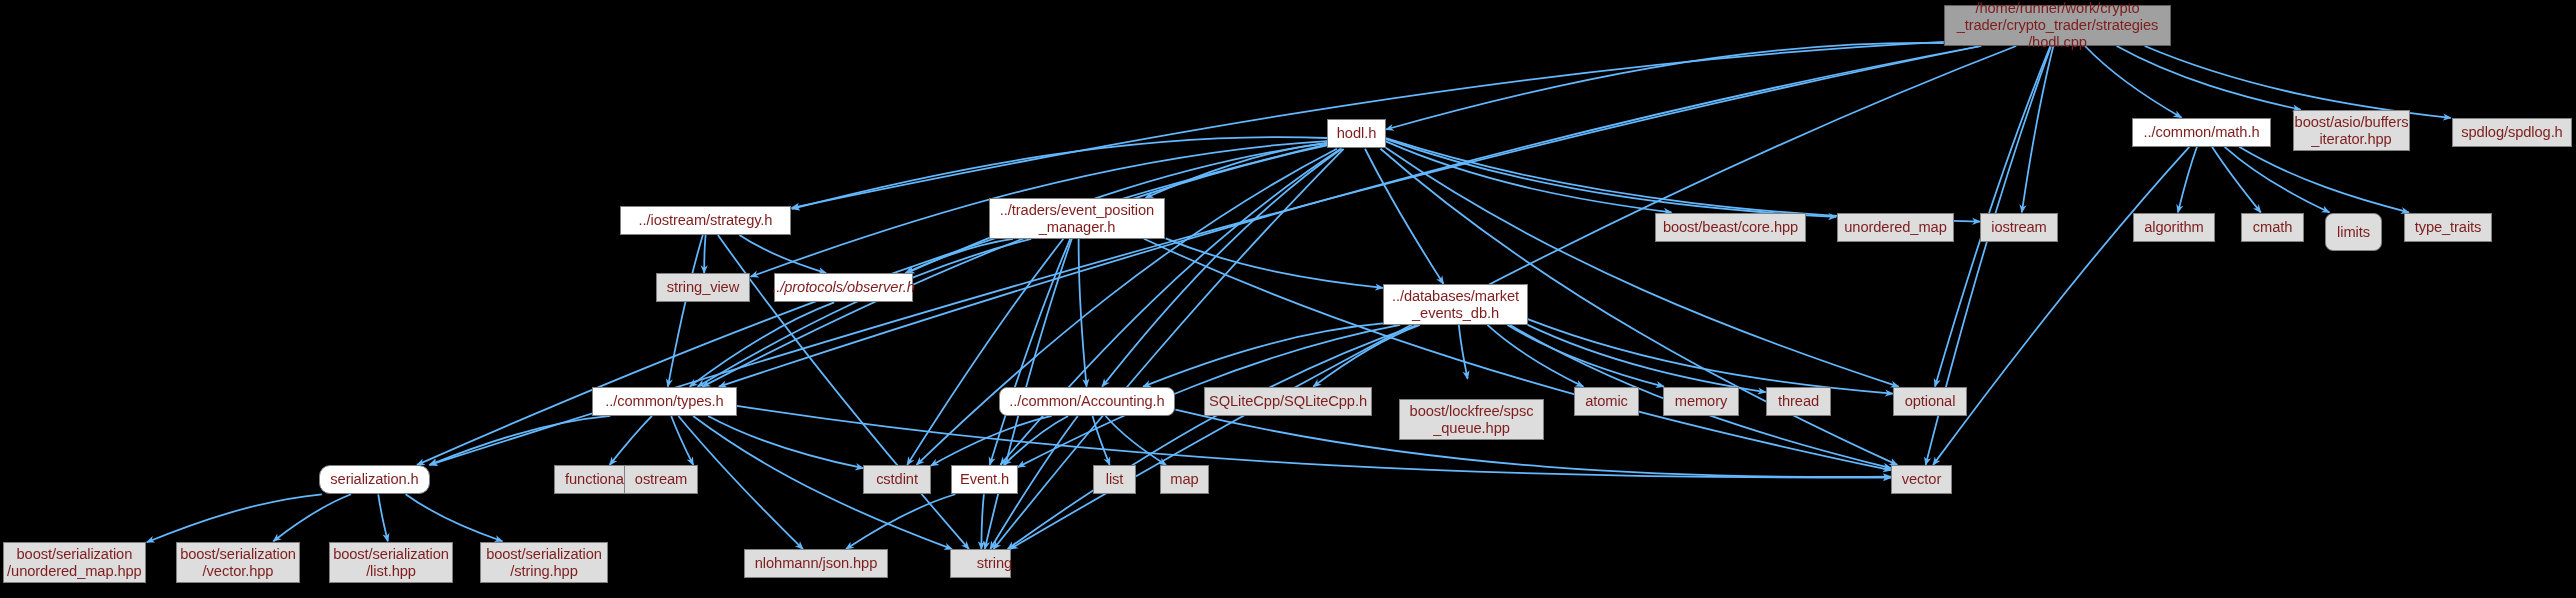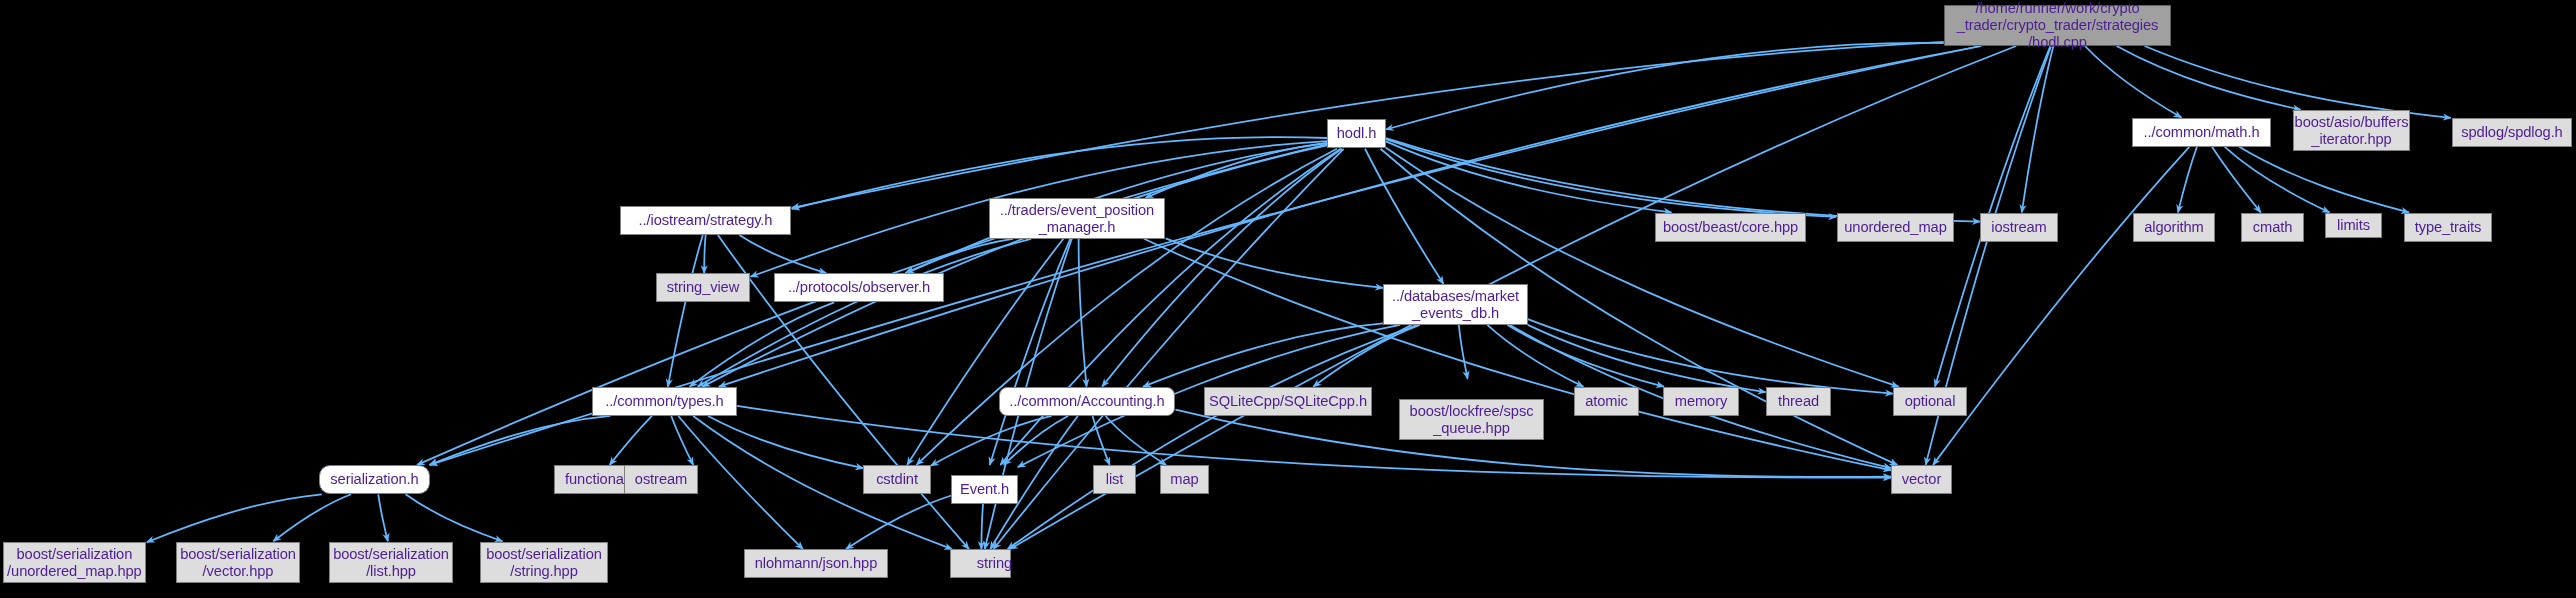--- a/index.html
+++ b/index.html
@@ -21,21 +21,21 @@
     top: 0;
     width: 2576px;
     height: 598px;
     pointer-events: none;
   }
   .node {
     position: absolute;
     box-sizing: border-box;
     background: #dddddd;
     border: 1px solid #808080;
-    color: #4c1d95;
+    color: #7f1d1d;
     font-size: 14.7px;
     line-height: 16.7px;
     display: flex;
     align-items: center;
     justify-content: center;
     text-align: center;
     white-space: pre;
     letter-spacing: -0.1px;
   }
   .node.root {
@@ -144,40 +144,40 @@
 _iterator.hpp</div>
       <div class="node" style="left: 2452px; top: 118px; width: 120px; height: 29px;">spdlog/spdlog.h</div>
       <div class="node hdr" style="left: 620px; top: 206px; width: 171px; height: 29px;">../iostream/strategy.h</div>
       <div class="node hdr" style="left: 989px; top: 198px; width: 176px; height: 41px;">../traders/event_position
 _manager.h</div>
       <div class="node" style="left: 1655px; top: 213px; width: 151px; height: 29px;">boost/beast/core.hpp</div>
       <div class="node" style="left: 1837px; top: 213px; width: 117px; height: 29px;">unordered_map</div>
       <div class="node" style="left: 1980px; top: 213px; width: 78px; height: 29px;">iostream</div>
       <div class="node" style="left: 2133px; top: 213px; width: 82px; height: 29px;">algorithm</div>
       <div class="node" style="left: 2241px; top: 213px; width: 63px; height: 29px;">cmath</div>
-      <div class="node" style="left: 2325px; top: 213px; width: 57px; height: 25px;">limits</div>
+      <div class="node" style="left: 2325px; top: 213px; width: 57px; height: 38px; border-radius: 8px;">limits</div>
       <div class="node" style="left: 2404px; top: 213px; width: 88px; height: 29px;">type_traits</div>
       <div class="node" style="left: 656px; top: 273px; width: 94px; height: 29px;">string_view</div>
-      <div class="node hdr" style="left: 774px; top: 273px; width: 170px; height: 29px;">../protocols/observer.h</div>
+      <div class="node hdr" style="left: 774px; top: 273px; width: 139px; height: 29px; font-style: italic;">../protocols/observer.h</div>
       <div class="node hdr" style="left: 1383px; top: 284px; width: 145px; height: 41px;">../databases/market
 _events_db.h</div>
       <div class="node hdr" style="left: 592px; top: 387px; width: 145px; height: 29px;">../common/types.h</div>
       <div class="node hdr" style="left: 999px; top: 387px; width: 176px; height: 29px; border-radius: 8px;">../common/Accounting.h</div>
       <div class="node" style="left: 1204px; top: 387px; width: 168px; height: 29px;">SQLiteCpp/SQLiteCpp.h</div>
       <div class="node" style="left: 1399px; top: 379px; width: 145px; height: 41px; margin-top: 20px;">boost/lockfree/spsc
 _queue.hpp</div>
       <div class="node" style="left: 1574px; top: 387px; width: 65px; height: 29px;">atomic</div>
       <div class="node" style="left: 1663px; top: 387px; width: 76px; height: 29px;">memory</div>
       <div class="node" style="left: 1766px; top: 387px; width: 65px; height: 29px;">thread</div>
       <div class="node" style="left: 1893px; top: 387px; width: 74px; height: 29px;">optional</div>
       <div class="node hdr" style="left: 319px; top: 465px; width: 111px; height: 29px; border-radius: 11px;">serialization.h</div>
       <div class="node" style="left: 554px; top: 465px; width: 84px; height: 29px;">functional</div>
       <div class="node" style="left: 624px; top: 465px; width: 74px; height: 29px;">ostream</div>
       <div class="node" style="left: 863px; top: 465px; width: 68px; height: 29px;">cstdint</div>
-      <div class="node hdr" style="left: 951px; top: 475px; width: 67px; height: 29px;">Event.h</div>
+      <div class="node hdr" style="left: 951px; top: 465px; width: 67px; height: 29px;">Event.h</div>
       <div class="node" style="left: 1093px; top: 465px; width: 43px; height: 29px;">list</div>
       <div class="node" style="left: 1160px; top: 465px; width: 49px; height: 29px;">map</div>
       <div class="node" style="left: 1891px; top: 465px; width: 61px; height: 29px;">vector</div>
       <div class="node" style="left: 2.9px; top: 542px; width: 143px; height: 41px;">boost/serialization
 /unordered_map.hpp</div>
       <div class="node" style="left: 176px; top: 542px; width: 124px; height: 41px;">boost/serialization
 /vector.hpp</div>
       <div class="node" style="left: 329px; top: 542px; width: 124px; height: 41px;">boost/serialization
 /list.hpp</div>
       <div class="node" style="left: 480px; top: 542px; width: 128px; height: 41px;">boost/serialization

